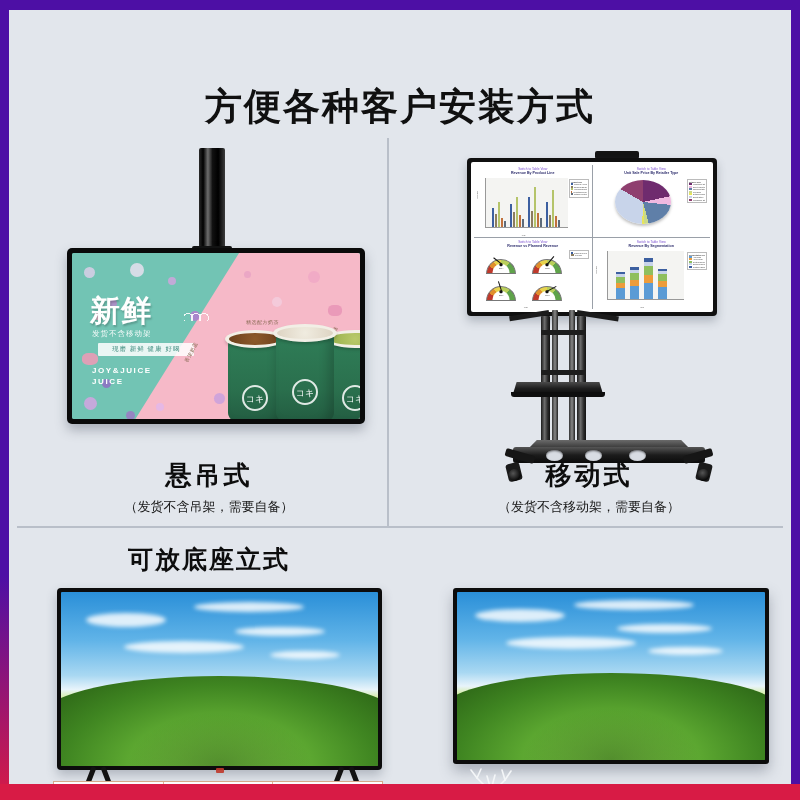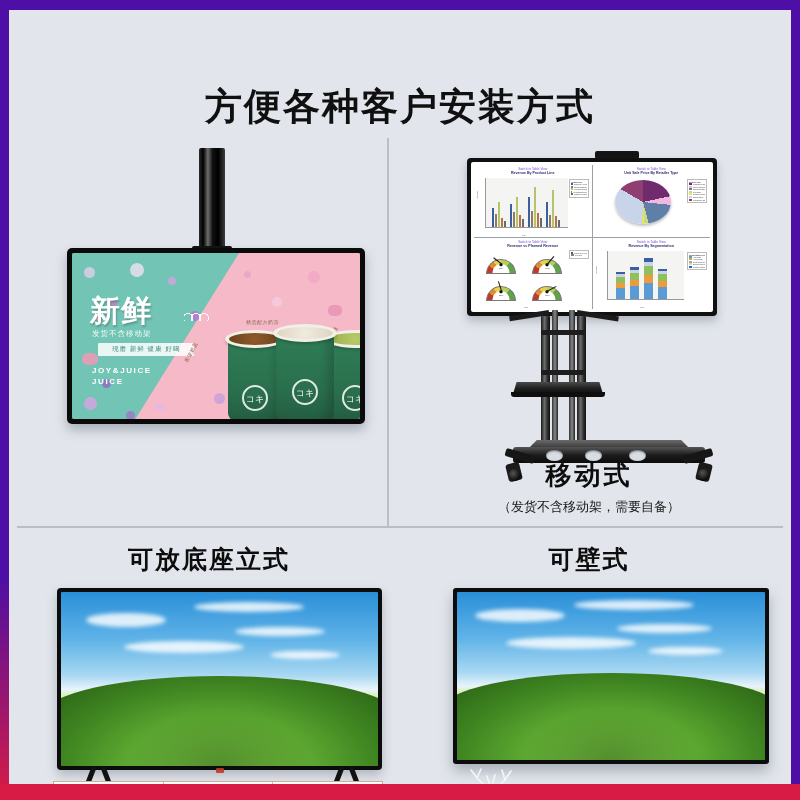--- a/index.html
+++ b/index.html
@@ -414,20 +414,24 @@
           <div class="fill"></div>
           <div class="logo">コキ </div>
         </div>
         <div class="cup" id="cup3">
           <div class="fill"></div>
           <div class="logo">コキ </div>
         </div>
       </div>
     </div>
 
+    <div class="q-label" id="label-hang">
+      <span class="main">悬吊式</span>
+      <span class="sub">（发货不含吊架，需要自备）</span>
+    </div>
 
     <div id="cam-bar"></div>
 
     <div id="tv-cart">
       <div class="screen">
         <div class="dash">
 
           <div class="panel">
             <span class="p-link">Switch to Table View</span>
             <span class="p-title">Revenue By Product Line</span>
@@ -683,23 +687,20 @@
     <div class="leg" id="leg-left"></div>
     <div class="leg" id="leg-left2"></div>
     <div class="leg" id="leg-right"></div>
     <div class="leg" id="leg-right2"></div>
     <div id="cabinet">
       <div class="drw"></div>
       <div class="drw"></div>
       <div class="drw"></div>
     </div>
 
-    <div class="q-label" id="label-wall">
-      <span class="main">可壁式</span>
-    </div>
 
     <div id="tv-wall">
       <div class="nature">
         <div class="cloud" style="left:6%;top:10%;width:90px;height:13px;"></div>
         <div class="cloud" style="left:38%;top:5%;width:120px;height:10px;"></div>
         <div class="cloud" style="left:52%;top:19%;width:95px;height:9px;"></div>
         <div class="cloud" style="left:16%;top:27%;width:130px;height:12px;"></div>
         <div class="cloud" style="left:62%;top:33%;width:75px;height:8px;"></div>
         <div class="grass-hill"></div>
         <div class="grass-shade"></div>

